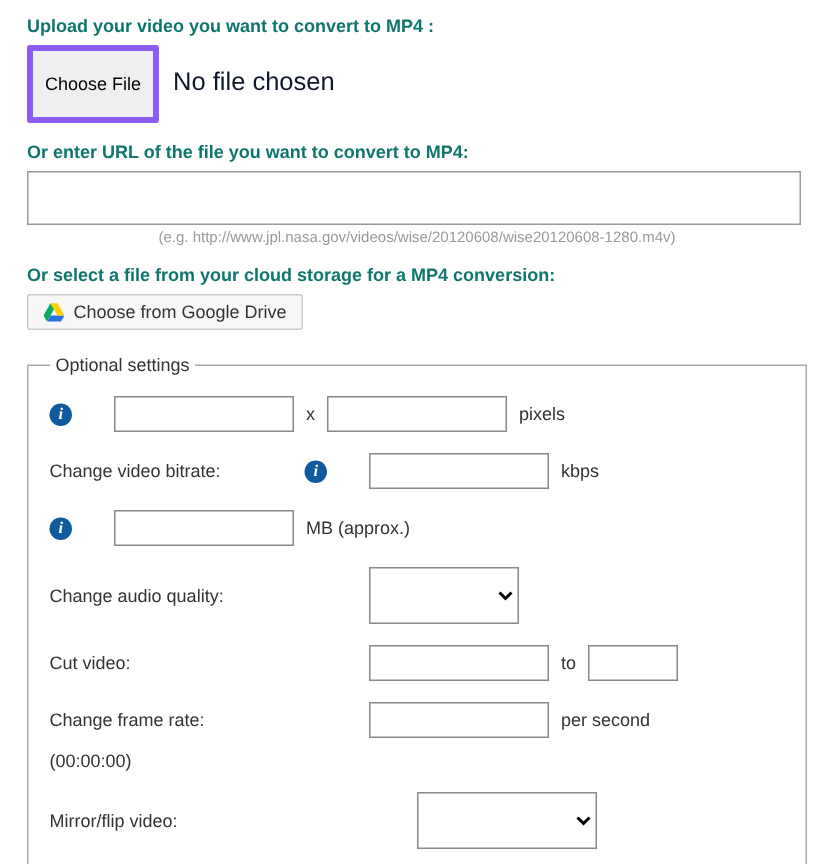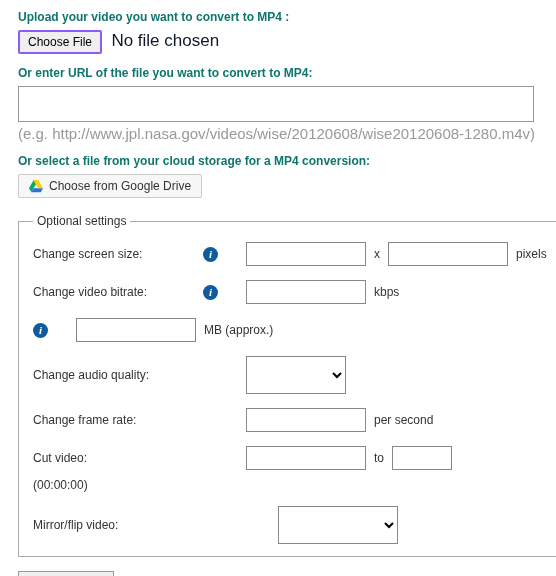--- a/index.html
+++ b/index.html
@@ -1,22 +1,22 @@
 <!DOCTYPE html>
 <html><head>
 <meta charset="utf-8">
 <style>
 * { box-sizing: border-box; margin: 0; padding: 0; }
 body { font-family: Verdana, Arial, sans-serif; font-size: 12px; color: #333; background: #fff; padding: 10px 18px; width: 556px; }
 .section-heading { color: #0f766e; font-weight: bold; font-size: 12px; margin-bottom: 6px; }
 .file-row { margin-bottom: 12px; }
-.choose-file-btn { font-family: Arial, sans-serif; font-size: 12px; padding: 3px 8px; background: #efefef; border: 2px solid #8b5cf6; border-radius: 2px; cursor: pointer; }
+.choose-file-btn { font-family: Arial, sans-serif; font-size: 12px; padding: 15px 8px; background: #efefef; border: 4px solid #8b5cf6; border-radius: 2px; cursor: pointer; }
 .file-status { margin-left: 6px; color: #0f172a; font-size: 17px; }
 .url-input { width: 516px; height: 36px; border: 1px solid #999; padding: 4px; font-size: 13px; margin-bottom: 3px; }
-.url-example { color: #999; font-size: 15px; margin-bottom: 12px; }
+.url-example { color: #999; font-size: 10px; margin-bottom: 12px; text-align: center; }
 .cloud-row { margin-bottom: 16px; }
 .cloud-btn { display: inline-flex; align-items: center; gap: 6px; padding: 4px 10px; background: #f7f7f7; border: 1px solid #ccc; border-radius: 2px; font-size: 12px; cursor: pointer; margin-right: 4px; color: #333; }
 .dropbox-icon { width: 14px; height: 12px; }
 .gdrive-icon { width: 14px; height: 13px; }
 fieldset { border: 1px solid #aaa; padding: 14px 14px 12px 14px; margin-bottom: 14px; }
 legend { padding: 0 4px; font-size: 12px; color: #333; }
 .form-row { display: flex; align-items: center; margin-bottom: 14px; }
 .form-label { width: 170px; color: #333; font-size: 12px; }
 .info-icon { display: inline-flex; align-items: center; justify-content: center; width: 15px; height: 15px; border-radius: 50%; background: #0f5b9e; color: #fff; font-weight: bold; font-size: 11px; font-style: italic; font-family: Georgia, serif; margin-right: 28px; }
 .info-spacer { width: 43px; display: inline-block; }
@@ -58,21 +58,20 @@
         <path fill="#ffcf00" d="M8 0h8l8 14h-8z"></path>
       </svg>
     <span>Choose from Google Drive</span>
   </button>
 </div>
 
 <fieldset>
   <legend>Optional settings</legend>
 
   <div class="form-row">
-    <span class="form-label">Change screen size:</span>
     <span class="info-icon">i</span>
     <input type="text" class="text-input" style="">
     <span class="x-sep">x</span>
     <input type="text" class="text-input" style="">
     <span class="unit">pixels</span>
   </div>
 
   <div class="form-row">
     <span class="form-label">Change video bitrate:</span>
     <span class="info-icon">i</span>
@@ -88,32 +87,32 @@
 
   <div class="form-row">
     <span class="form-label">Change audio quality:</span>
     <span class="info-spacer"></span>
     <select class="select-audio">
       <option>no change</option>
     </select>
   </div>
 
   <div class="form-row">
-    <span class="form-label">Change frame rate:</span>
-    <span class="info-spacer"></span>
-    <input type="text" class="text-input" style="">
-    <span class="unit">per second</span>
-  </div>
-
-  <div class="form-row">
     <span class="form-label">Cut video:</span>
     <span class="info-spacer"></span>
     <input type="text" class="text-input" style="">
     <span class="to-sep">to</span>
     <input type="text" class="text-input-sm" style="">
+  </div>
+
+  <div class="form-row">
+    <span class="form-label">Change frame rate:</span>
+    <span class="info-spacer"></span>
+    <input type="text" class="text-input" style="">
+    <span class="unit">per second</span>
   </div>
   <div class="time-note">(00:00:00)</div>
 
 
   <div class="form-row" style="margin-bottom:0;gap:16px;">
     <span class="form-label">Mirror/flip video:</span>
     <span class="info-spacer"></span>
     <select class="select-mirror">
       <option>no change</option>
     </select>

